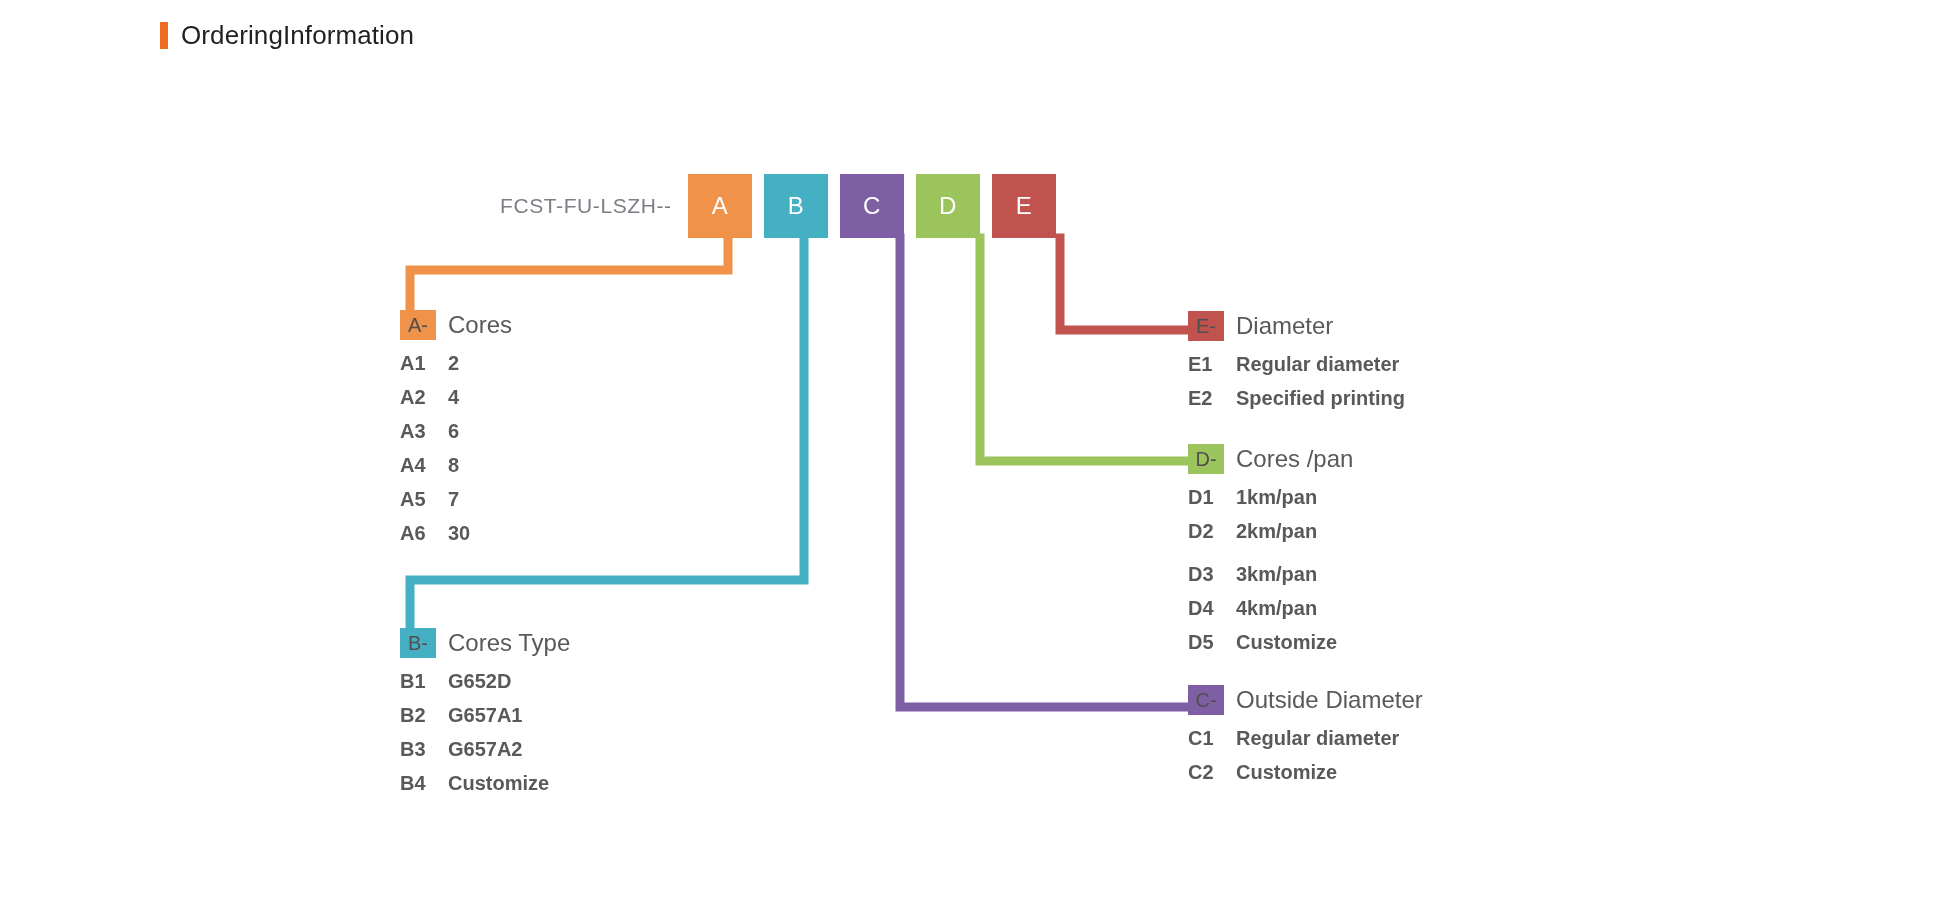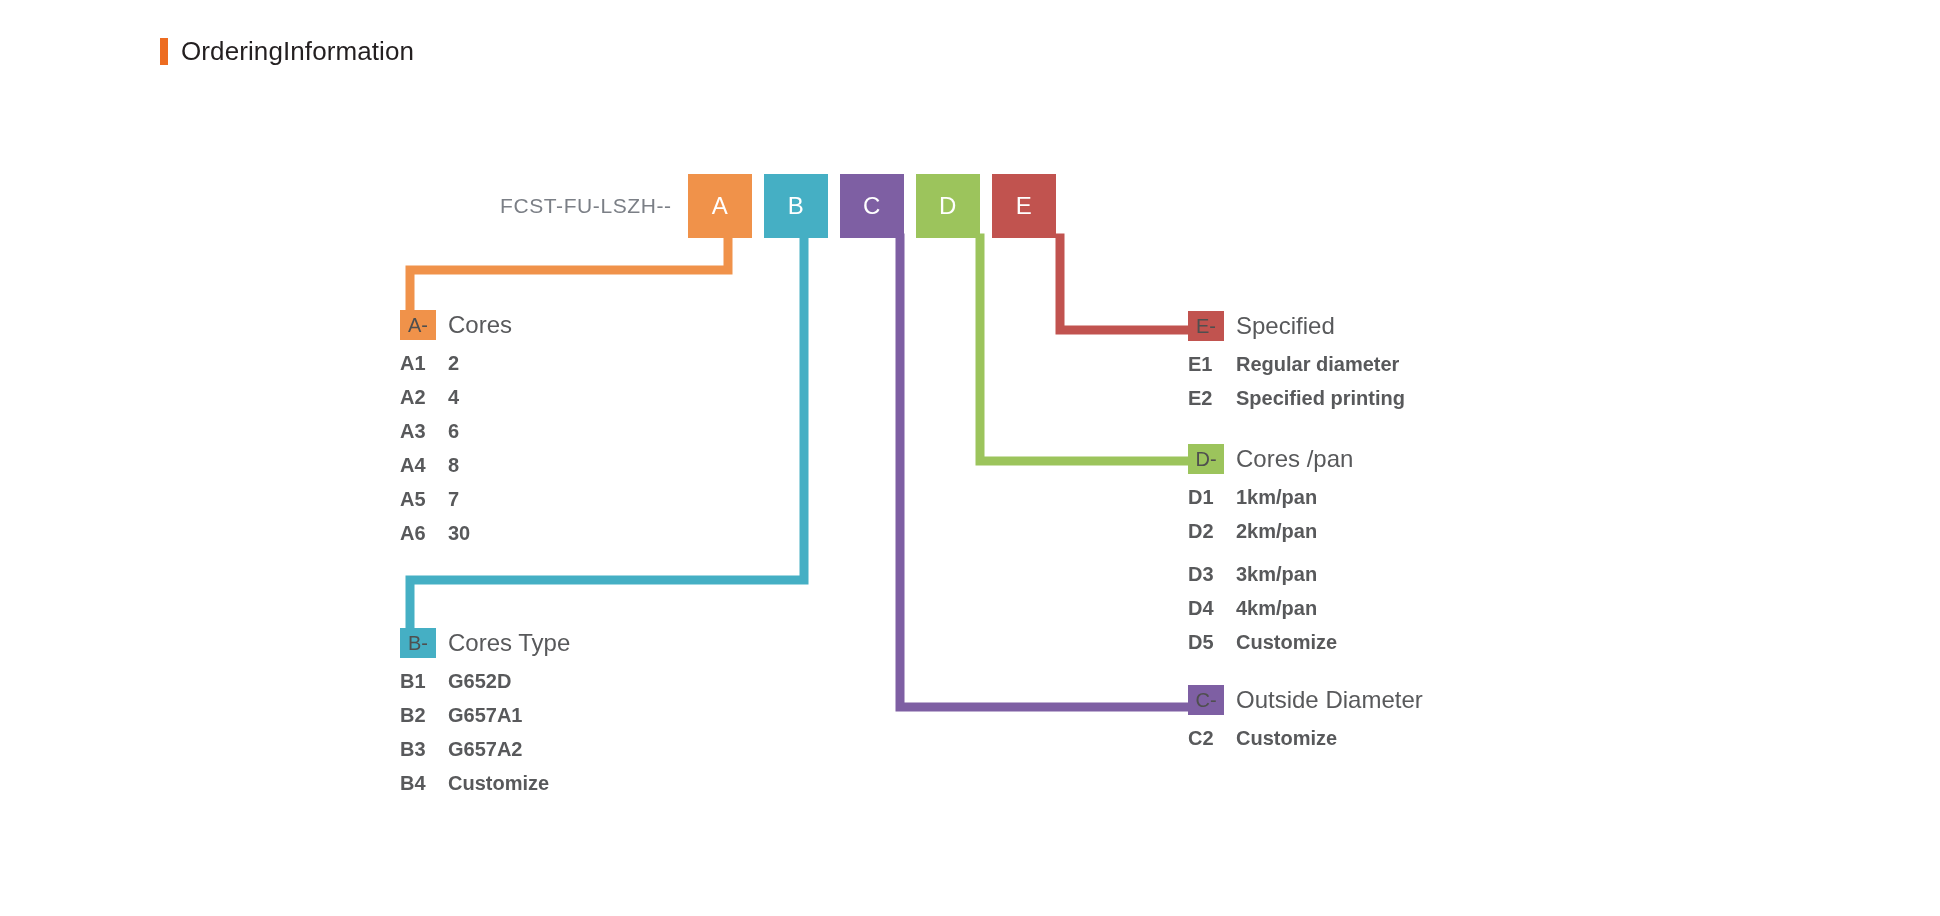--- a/index.html
+++ b/index.html
@@ -12,21 +12,21 @@
     width: 1940px; height: 916px;
     position: relative; overflow: hidden;
     font-family: "Liberation Sans", sans-serif;
     color: #5a5a5a;
     -webkit-font-smoothing: antialiased;
   }
 
   
   .page-header {
     position: absolute;
-    left: 160px; top: 36px;
+    left: 160px; top: 20px;
     display: flex; align-items: center;
   }
   .header-bar {
     width: 8px; height: 27px;
     background: #ED6C21;
     margin-right: 13px;
     flex: 0 0 auto;
   }
   .header-title {
     font-size: 26px;
@@ -200,21 +200,21 @@
     </div>
     <div class="legend-row">
       <span class="legend-code">B4</span>
       <span class="legend-val">Customize</span>
     </div>
   </div>
 
   <div class="legend" id="legend-e">
     <div class="legend-head">
       <div class="legend-tag" style="background-color: rgb(193, 83, 79);">E-</div>
-      <div class="legend-title">Specified</div>
+      <div class="legend-title">Diameter</div>
     </div>
     <div class="legend-row">
       <span class="legend-code">E1</span>
       <span class="legend-val">Regular diameter</span>
     </div>
     <div class="legend-row">
       <span class="legend-code">E2</span>
       <span class="legend-val">Specified printing</span>
     </div>
   </div>
@@ -245,18 +245,22 @@
       <span class="legend-val">Customize</span>
     </div>
   </div>
 
   <div class="legend" id="legend-c">
     <div class="legend-head">
       <div class="legend-tag" style="background-color: rgb(126, 95, 163);">C-</div>
       <div class="legend-title">Outside Diameter</div>
     </div>
     <div class="legend-row">
+      <span class="legend-code">C1</span>
+      <span class="legend-val">Regular diameter</span>
+    </div>
+    <div class="legend-row">
       <span class="legend-code">C2</span>
       <span class="legend-val">Customize</span>
     </div>
   </div>
 
 </div>
 
 </body></html>

